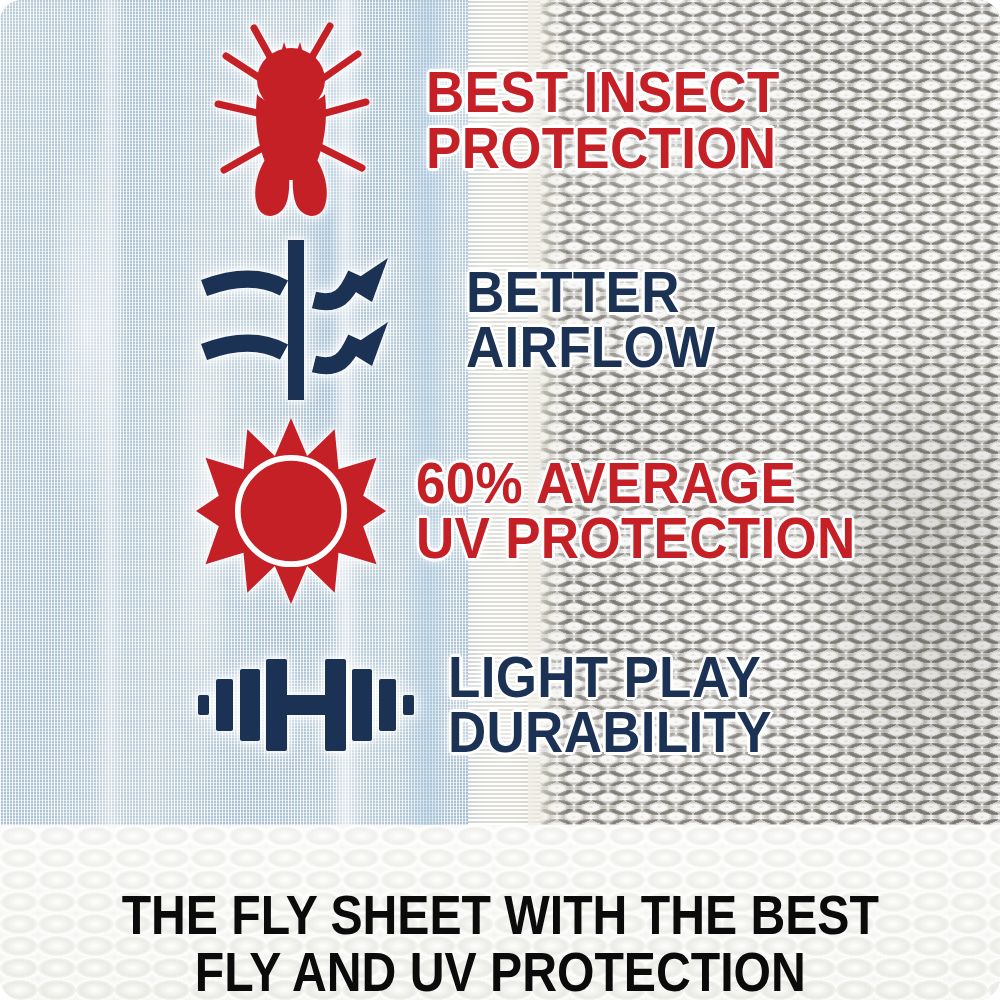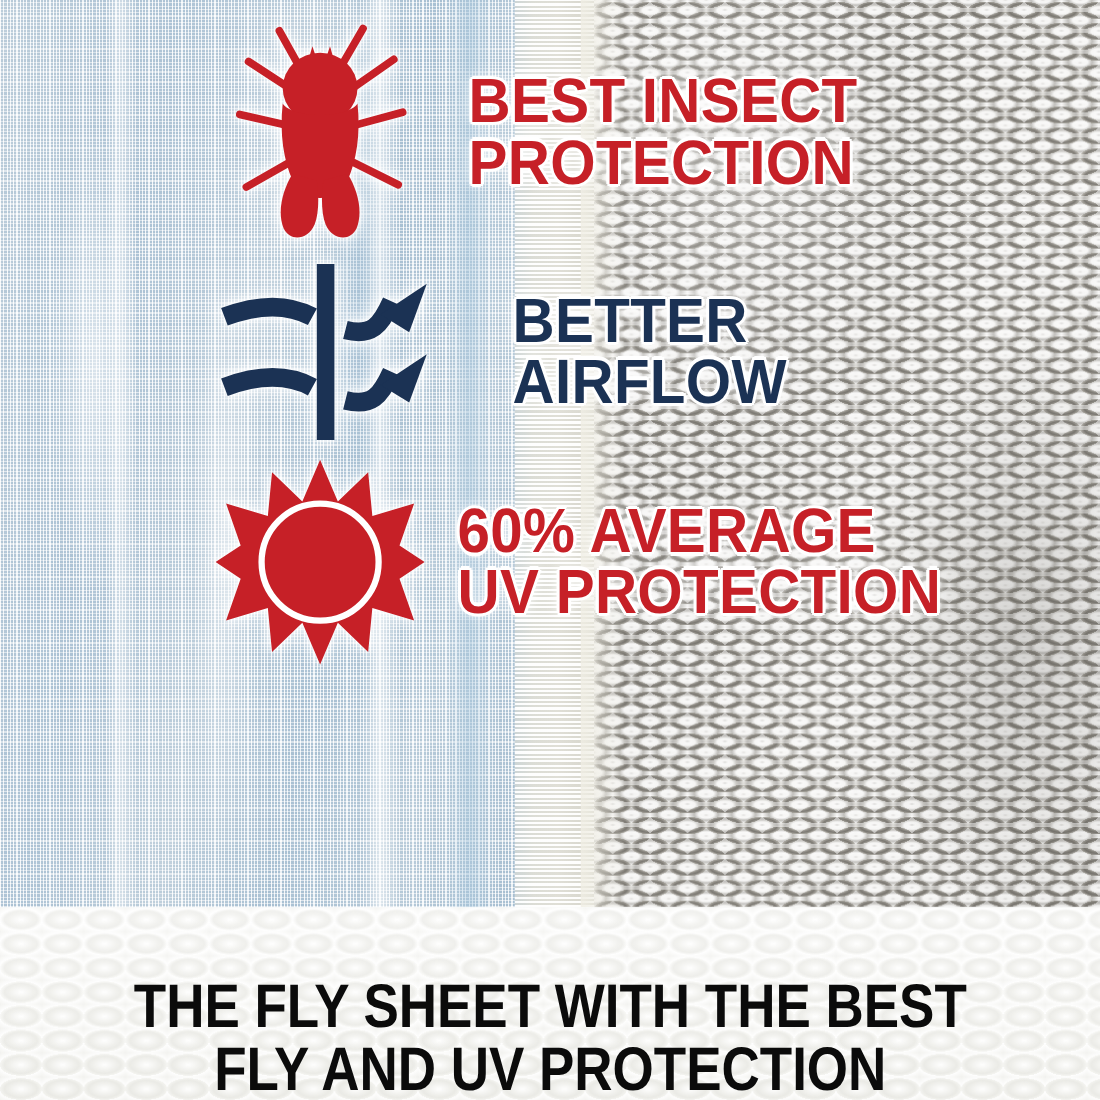--- a/index.html
+++ b/index.html
@@ -10,20 +10,21 @@
   body {
     font-family: "Liberation Sans", sans-serif;
   }
 
   #poster {
     position: relative;
     width: 1000px;
     height: 1000px;
     overflow: hidden;
     background: #e9eef2;
+    border-radius: 22px;
   }
 
   
   .photo {
     position: absolute;
     left: 0; top: 0;
     width: 1000px;
     height: 825px;
     overflow: hidden;
   }
@@ -299,20 +300,39 @@
             176,116 190,156 150,144 146,186 117,158 100,198
             83,158 54,186 50,144 10,156 24,116 0,100
             24,84 10,44 50,56 54,14 83,42"></polygon>
           <circle cx="100" cy="100" r="56" fill="none" stroke="#ffffff" stroke-width="6"></circle>
         </svg>
       </div>
       <div class="feature-text text-red" id="label-uv">60% AVERAGE
 UV PROTECTION</div>
     </div>
 
+    <div class="feature-row" id="row-durability">
+      <div class="feature-icon">
+        <svg width="220" height="96" viewBox="0 0 220 96">
+          <g fill="#1b3254">
+            <rect x="2" y="38" width="11" height="20" rx="2"></rect>
+            <rect x="20" y="22" width="17" height="52" rx="2"></rect>
+            <rect x="44" y="12" width="20" height="72" rx="2"></rect>
+            <rect x="70" y="2" width="21" height="92" rx="2"></rect>
+            <rect x="91" y="38" width="40" height="20"></rect>
+            <rect x="129" y="2" width="21" height="92" rx="2"></rect>
+            <rect x="156" y="12" width="20" height="72" rx="2"></rect>
+            <rect x="183" y="22" width="17" height="52" rx="2"></rect>
+            <rect x="207" y="38" width="11" height="20" rx="2"></rect>
+          </g>
+        </svg>
+      </div>
+      <div class="feature-text text-navy" id="label-durability">LIGHT PLAY
+DURABILITY</div>
+    </div>
 
   </div>
 
   <div class="banner">
     <div class="banner-text">THE FLY SHEET WITH THE BEST
 FLY AND UV PROTECTION</div>
   </div>
 
 </div>
 

